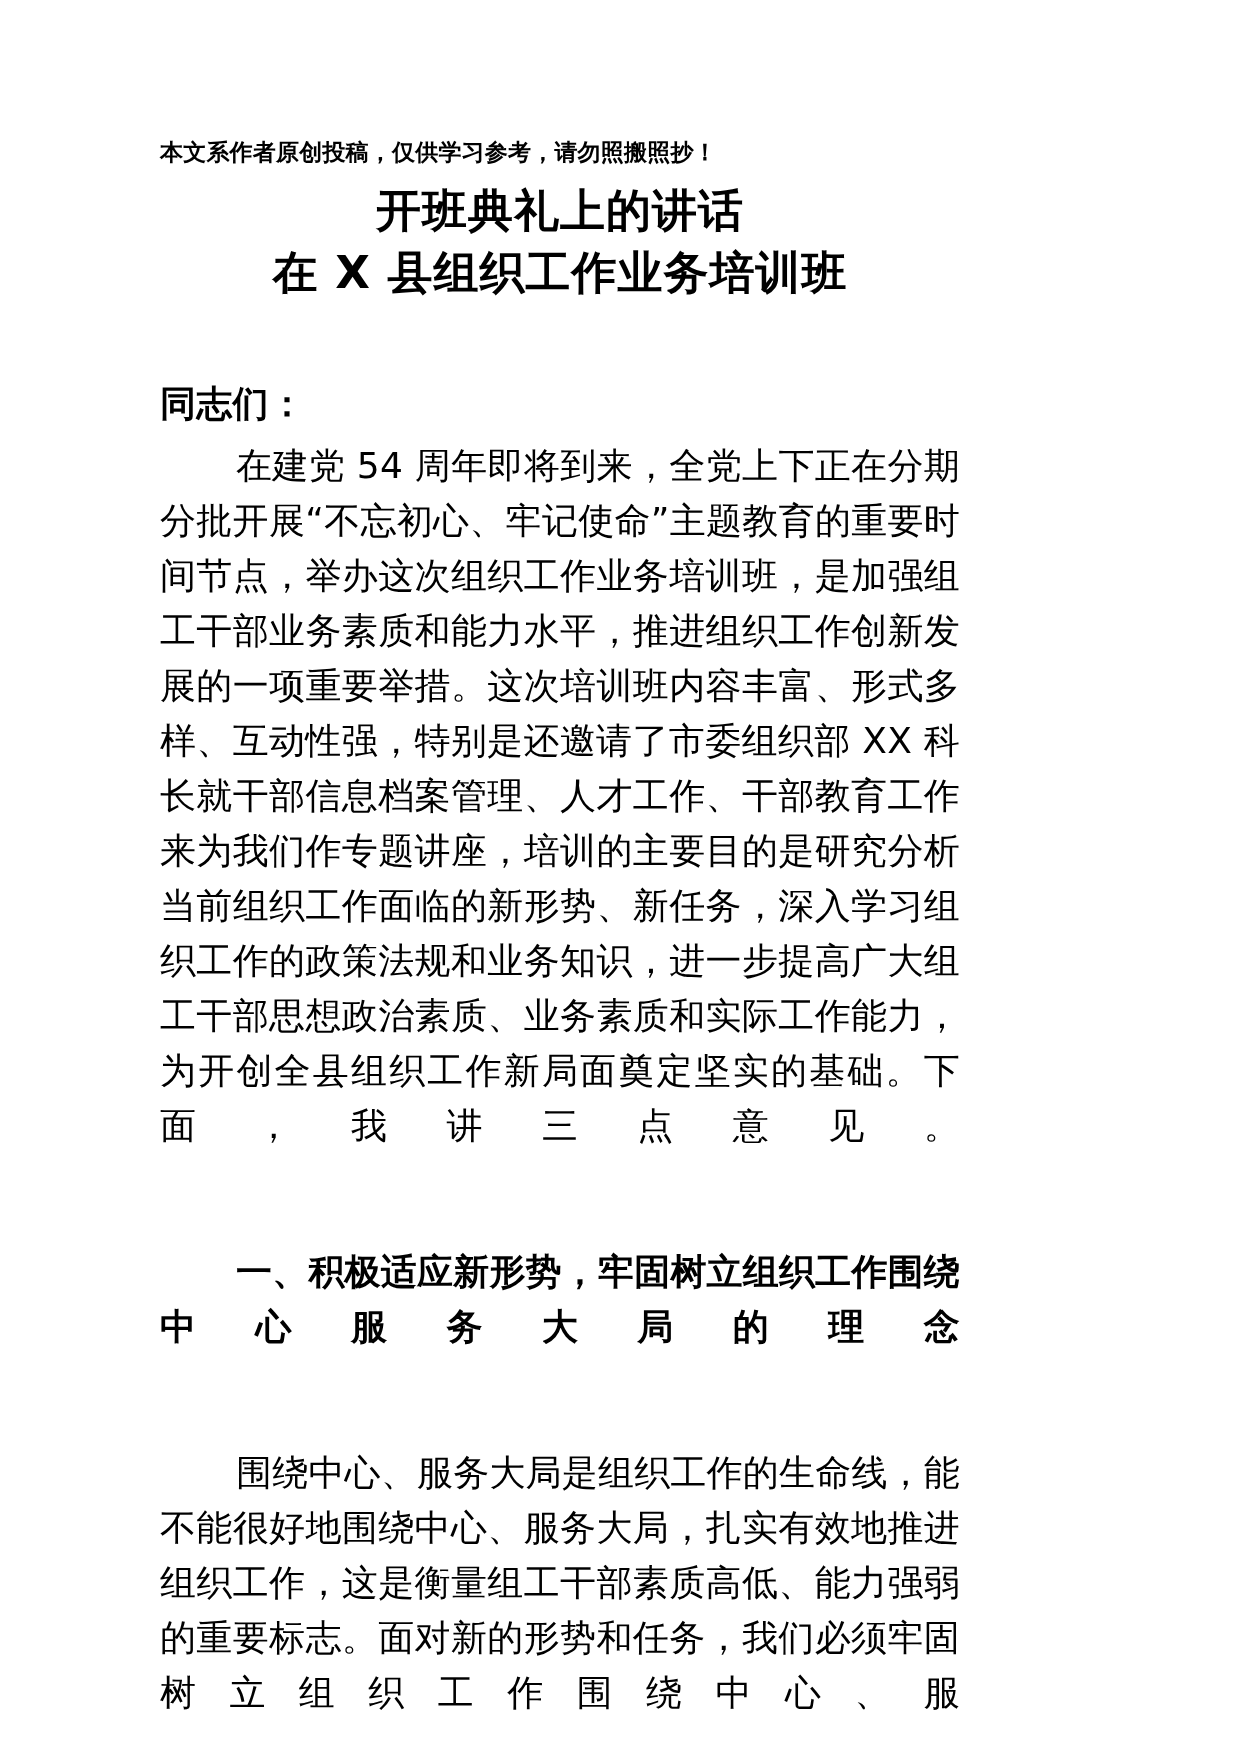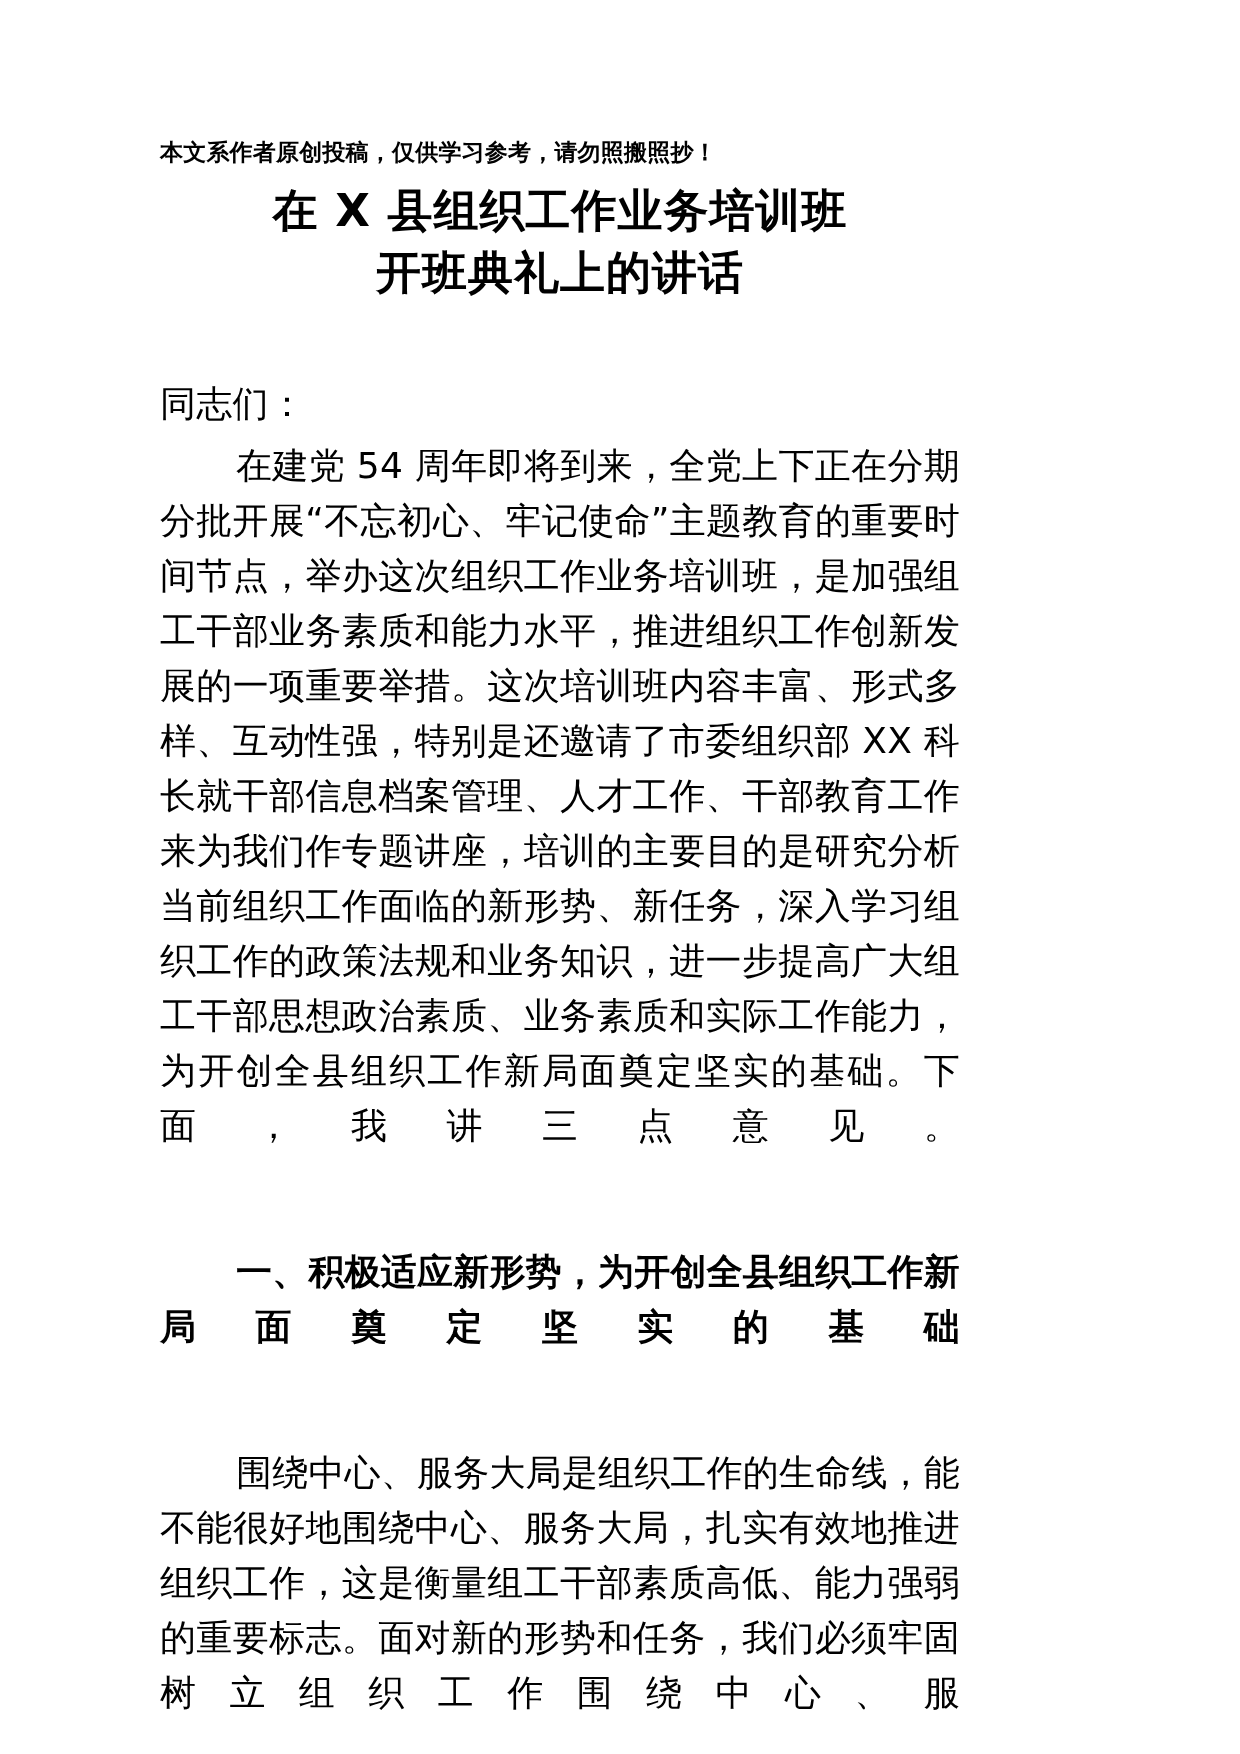--- a/index.html
+++ b/index.html
@@ -44,20 +44,21 @@
     letter-spacing: 1px;
   }
   .title-line {
     display: block;
   }
   .salutation {
     margin-top: 72px;
     font-size: 36px;
     line-height: 55px;
     letter-spacing: 0.3px;
+    font-weight: bold;
   }
   .para {
     margin-top: 7px;
     font-size: 36px;
     line-height: 55px;
     letter-spacing: 0.2px;
     text-align: justify;
     text-justify: inter-ideograph;
     text-indent: 76px;
   }
@@ -73,26 +74,26 @@
 </style>
 </head>
 <body>
 
 <div class="page">
   <div class="content">
 
     <div class="notice">本文系作者原创投稿，仅供学习参考，请勿照搬照抄！</div>
 
     <div class="doc-title">
+      <span class="title-line">开班典礼上的讲话</span>
       <span class="title-line">在 X 县组织工作业务培训班</span>
-      <span class="title-line">开班典礼上的讲话</span>
     </div>
 
     <div class="salutation">同志们：</div>
 
     <p class="para">在建党 54 周年即将到来，全党上下正在分期分批开展“不忘初心、牢记使命”主题教育的重要时间节点，举办这次组织工作业务培训班，是加强组工干部业务素质和能力水平，推进组织工作创新发展的一项重要举措。这次培训班内容丰富、形式多样、互动性强，特别是还邀请了市委组织部 XX 科长就干部信息档案管理、人才工作、干部教育工作来为我们作专题讲座，培训的主要目的是研究分析当前组织工作面临的新形势、新任务，深入学习组织工作的政策法规和业务知识，进一步提高广大组工干部思想政治素质、业务素质和实际工作能力，为开创全县组织工作新局面奠定坚实的基础。下面，我讲三点意见。</p>
 
-    <p class="para heading">一、积极适应新形势，为开创全县组织工作新局面奠定坚实的基础</p>
+    <p class="para heading">一、积极适应新形势，牢固树立组织工作围绕中心服务大局的理念</p>
 
     <p class="para">围绕中心、服务大局是组织工作的生命线，能不能很好地围绕中心、服务大局，扎实有效地推进组织工作，这是衡量组工干部素质高低、能力强弱的重要标志。面对新的形势和任务，我们必须牢固树立组织工作围绕中心、服</p>
 
   </div>
 </div>
 
 </body></html>

